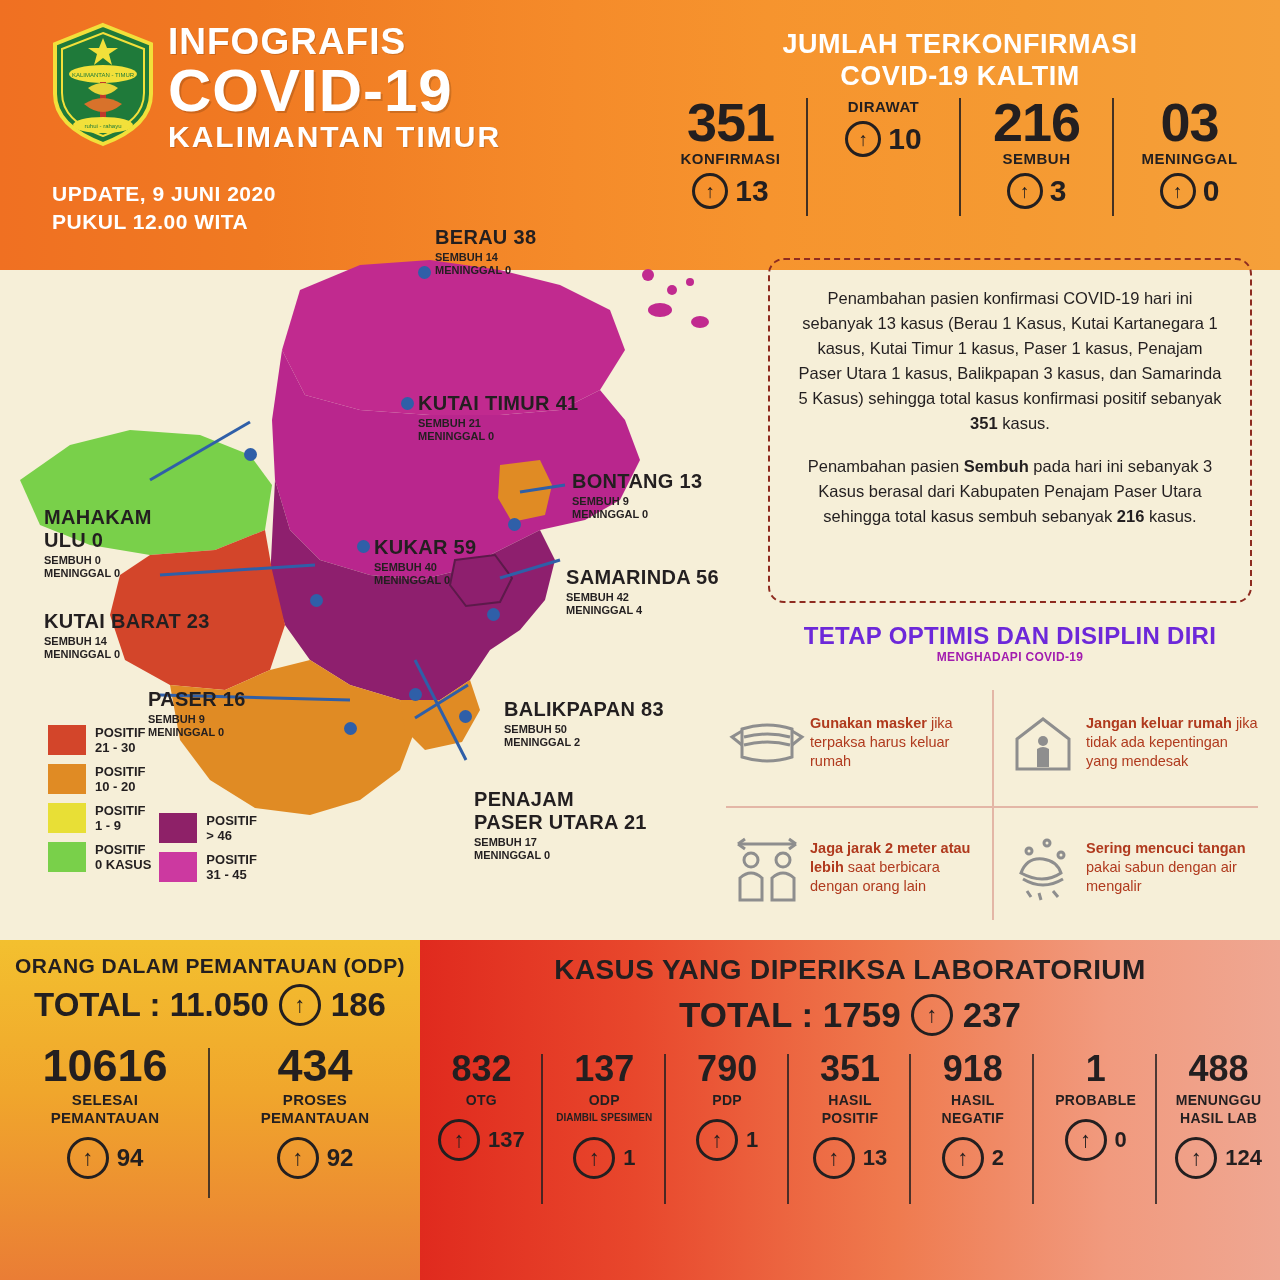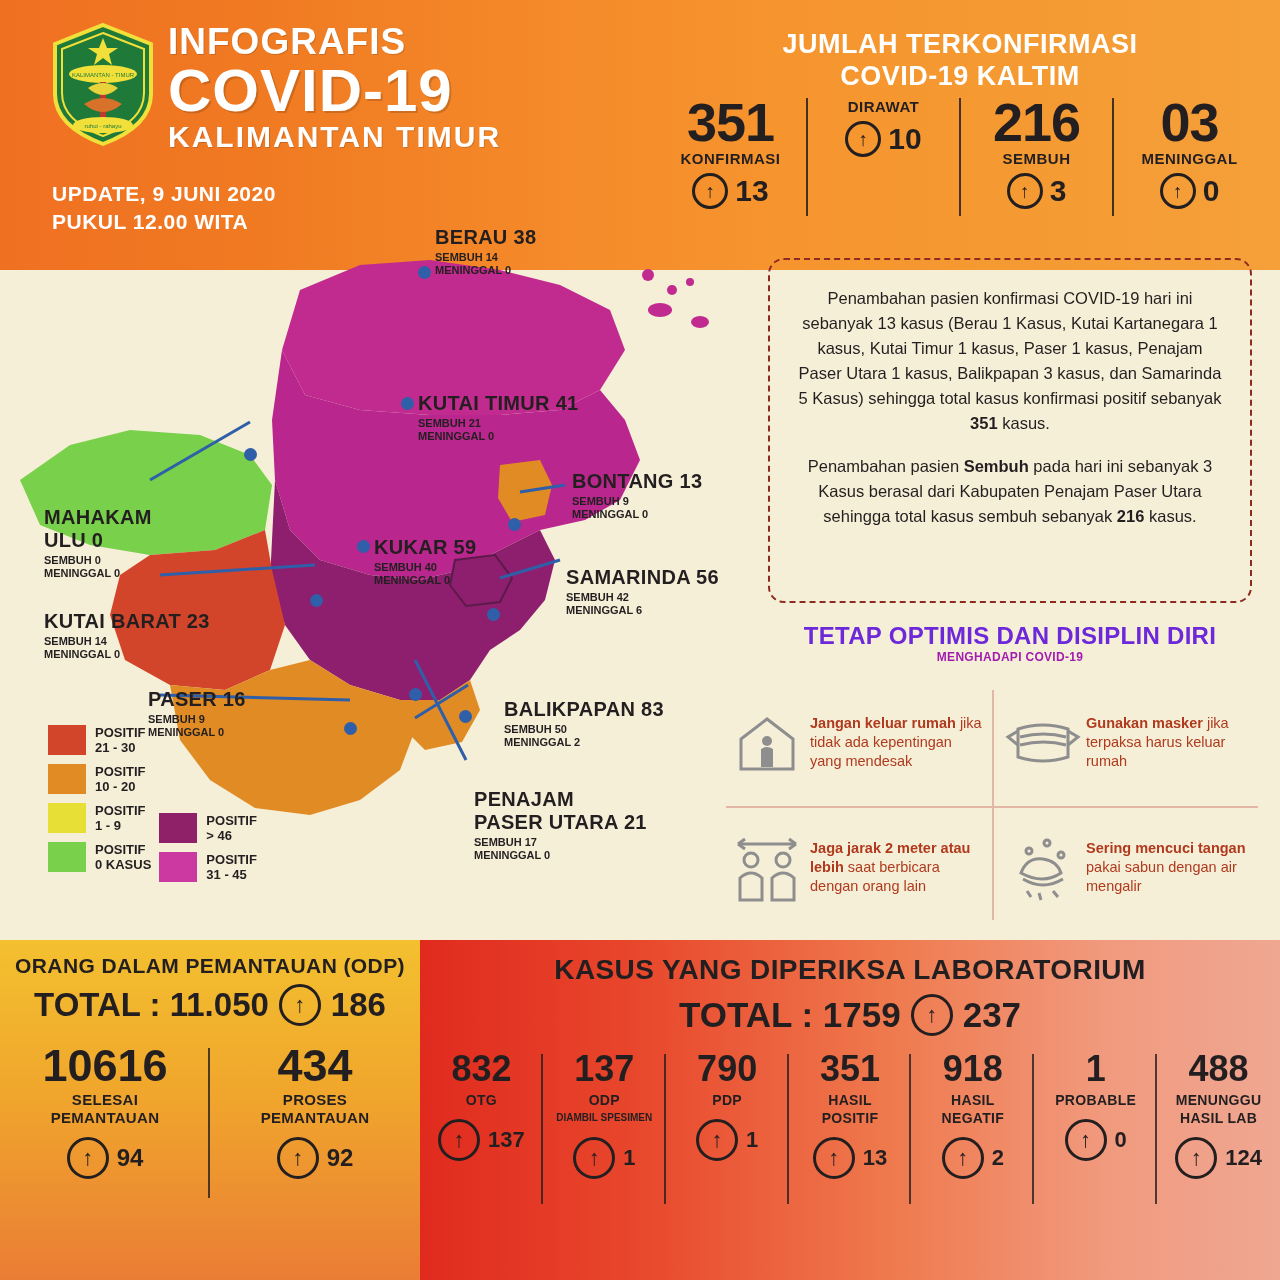--- a/index.html
+++ b/index.html
@@ -307,21 +307,21 @@
       <div class="sub">
         <div>SEMBUH 40</div>
         <div>MENINGGAL 0</div>
       </div>
     </div>
 
     <div class="maplabel" style="left:566px;top:296px;">
       <div class="nm">SAMARINDA  56</div>
       <div class="sub">
         <div>SEMBUH 42</div>
-        <div>MENINGGAL 6</div>
+        <div>MENINGGAL 4</div>
       </div>
     </div>
 
     <div class="maplabel" style="left:44px;top:236px;">
       <div class="nm">MAHAKAM</div>
       <div class="nm">ULU  0</div>
       <div class="sub">
         <div>SEMBUH 0</div>
         <div>MENINGGAL 0</div>
       </div>
@@ -422,40 +422,40 @@
     <div class="l2">MENGHADAPI COVID-19</div>
   </div>
 
   <div class="tip-sep-v"></div>
   <div class="tip-sep-h"></div>
 
   <div class="tips">
 
     <div class="tip">
       <div class="ic">
-        <svg width="72" height="72" viewBox="0 0 72 72" fill="none" stroke="#8e8e8e" stroke-width="3">
-          <path d="M10 32 L36 12 L62 32 L62 62 L10 62 Z"></path>
-          <circle cx="36" cy="34" r="5" fill="#8e8e8e" stroke="none"></circle>
-          <path d="M30 42 q6 -4 12 0 l0 18 l-12 0 z" fill="#8e8e8e" stroke="none"></path>
-        </svg>
-      </div>
-      <div class="tx"><b>Jangan keluar rumah</b><span> jika tidak ada kepentingan yang mendesak</span></div>
-    </div>
-
-    <div class="tip">
-      <div class="ic">
         <svg width="78" height="60" viewBox="0 0 78 60" fill="none" stroke="#8e8e8e" stroke-width="3">
           <path d="M14 16 q25 -8 50 0 l0 28 q-25 8 -50 0 z"></path>
           <path d="M16 24 q24 -6 46 0"></path>
           <path d="M16 32 q24 -6 46 0"></path>
           <path d="M14 18 l-10 6 l10 8"></path>
           <path d="M64 18 l10 6 l-10 8"></path>
         </svg>
       </div>
       <div class="tx"><b>Gunakan masker</b><span> jika terpaksa harus keluar rumah</span></div>
+    </div>
+
+    <div class="tip">
+      <div class="ic">
+        <svg width="72" height="72" viewBox="0 0 72 72" fill="none" stroke="#8e8e8e" stroke-width="3">
+          <path d="M10 32 L36 12 L62 32 L62 62 L10 62 Z"></path>
+          <circle cx="36" cy="34" r="5" fill="#8e8e8e" stroke="none"></circle>
+          <path d="M30 42 q6 -4 12 0 l0 18 l-12 0 z" fill="#8e8e8e" stroke="none"></path>
+        </svg>
+      </div>
+      <div class="tx"><b>Jangan keluar rumah</b><span> jika tidak ada kepentingan yang mendesak</span></div>
     </div>
 
     <div class="tip">
       <div class="ic">
         <svg width="82" height="72" viewBox="0 0 82 72" fill="none" stroke="#8e8e8e" stroke-width="3">
           <path d="M12 12 L70 12"></path>
           <path d="M12 12 l7 -5 M12 12 l7 5 M70 12 l-7 -5 M70 12 l-7 5"></path>
           <circle cx="25" cy="28" r="7"></circle>
           <path d="M14 46 q11 -10 22 0 l0 22 l-22 0 z"></path>
           <circle cx="57" cy="28" r="7"></circle>

